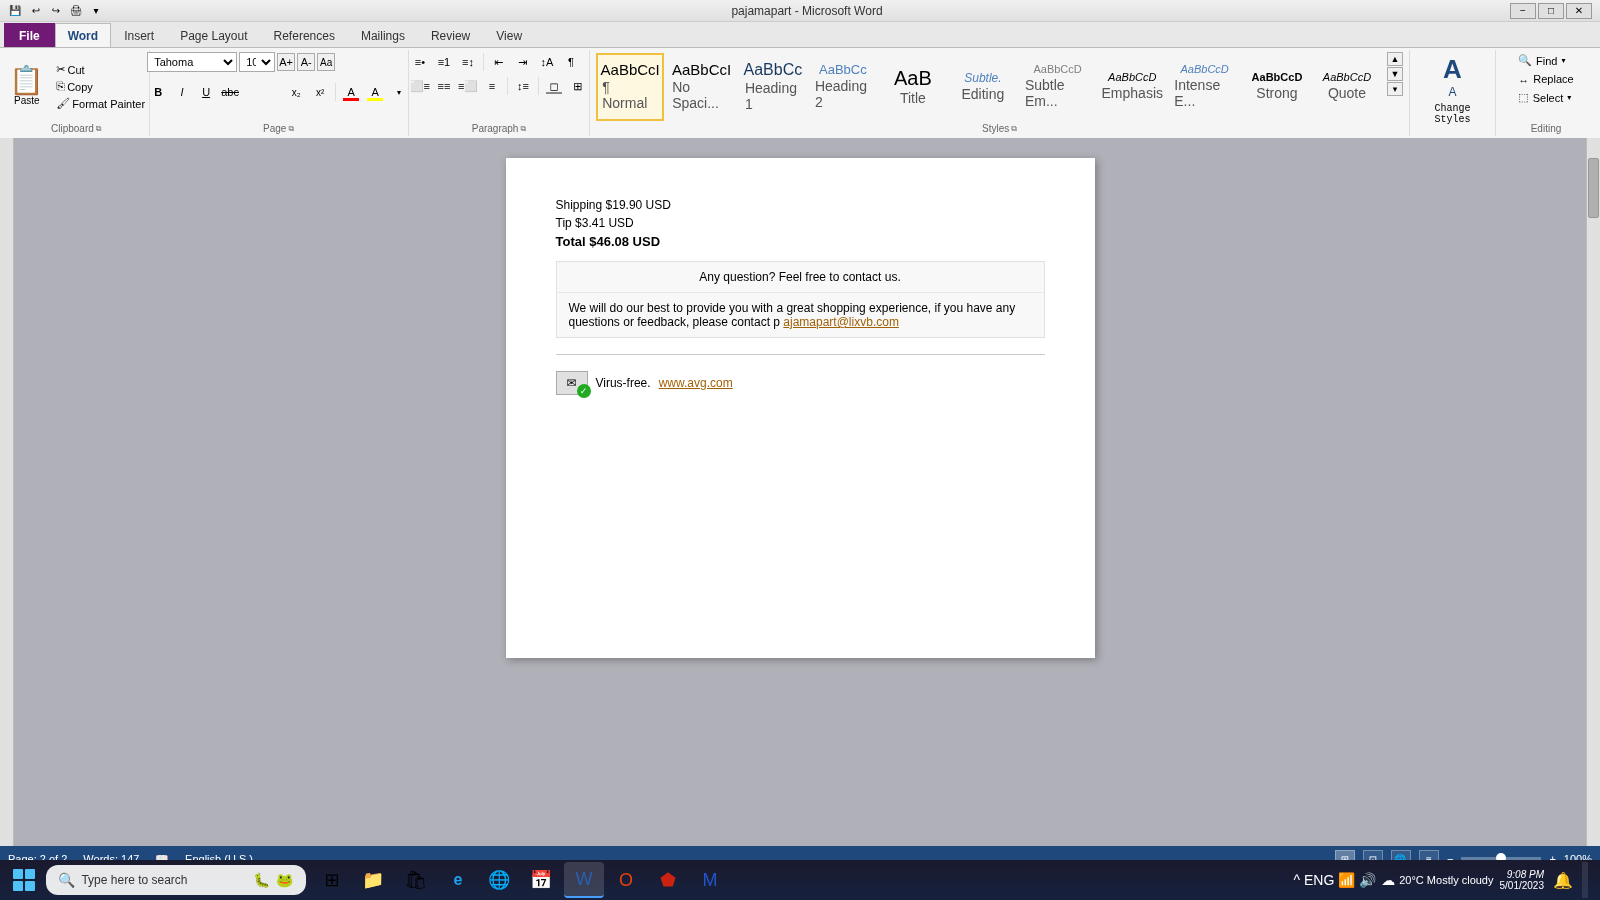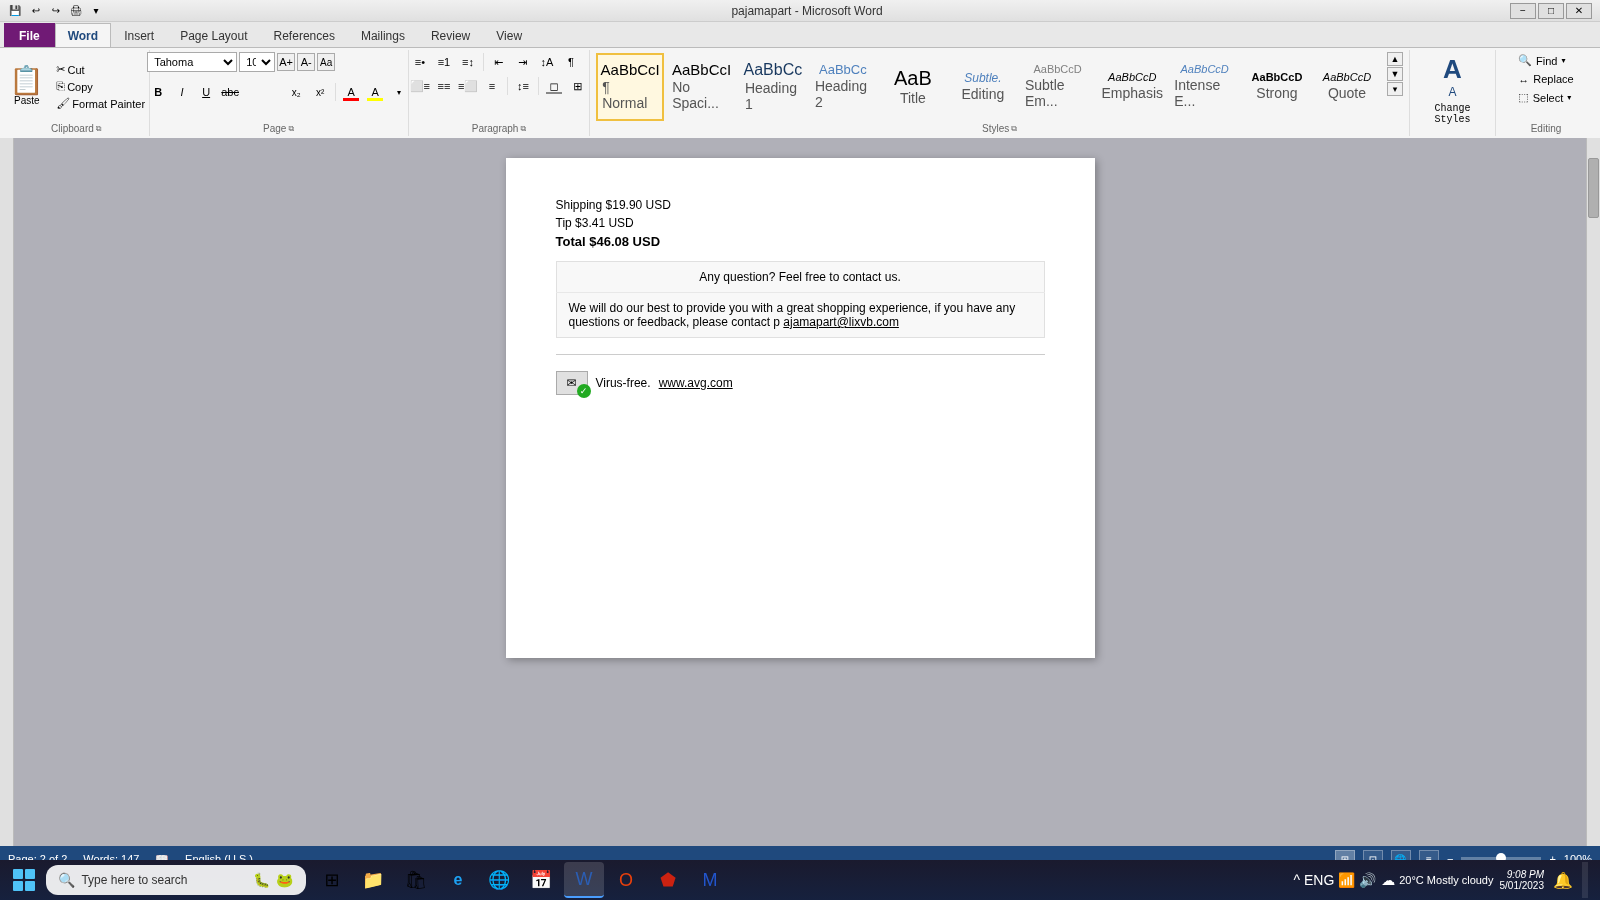--- a/index.html
+++ b/index.html
@@ -205,21 +205,21 @@
     .tip-info { margin-bottom: 4px; }
     .total-info { font-weight: bold; font-size: 13px; margin-bottom: 12px; }
     .doc-table {
       width: 100%;
       border: 1px solid #e0e0e0;
       border-collapse: collapse;
       background: #f8f8f8;
       margin-bottom: 16px;
     }
     .doc-table td { padding: 8px 12px; font-size: 12px; }
-    .doc-link { color: #000000; }
+    .doc-link { color: #a16207; }
     .doc-divider { border: none; border-top: 1px solid #ccc; margin: 16px 0; }
     .virus-row { display: flex; align-items: center; gap: 8px; font-size: 12px; }
     .envelope-icon {
       width: 32px; height: 24px;
       background: #e0e0e0;
       border: 1px solid #aaa;
       position: relative;
       display: flex; align-items: center; justify-content: center;
     }
     .check-badge {

